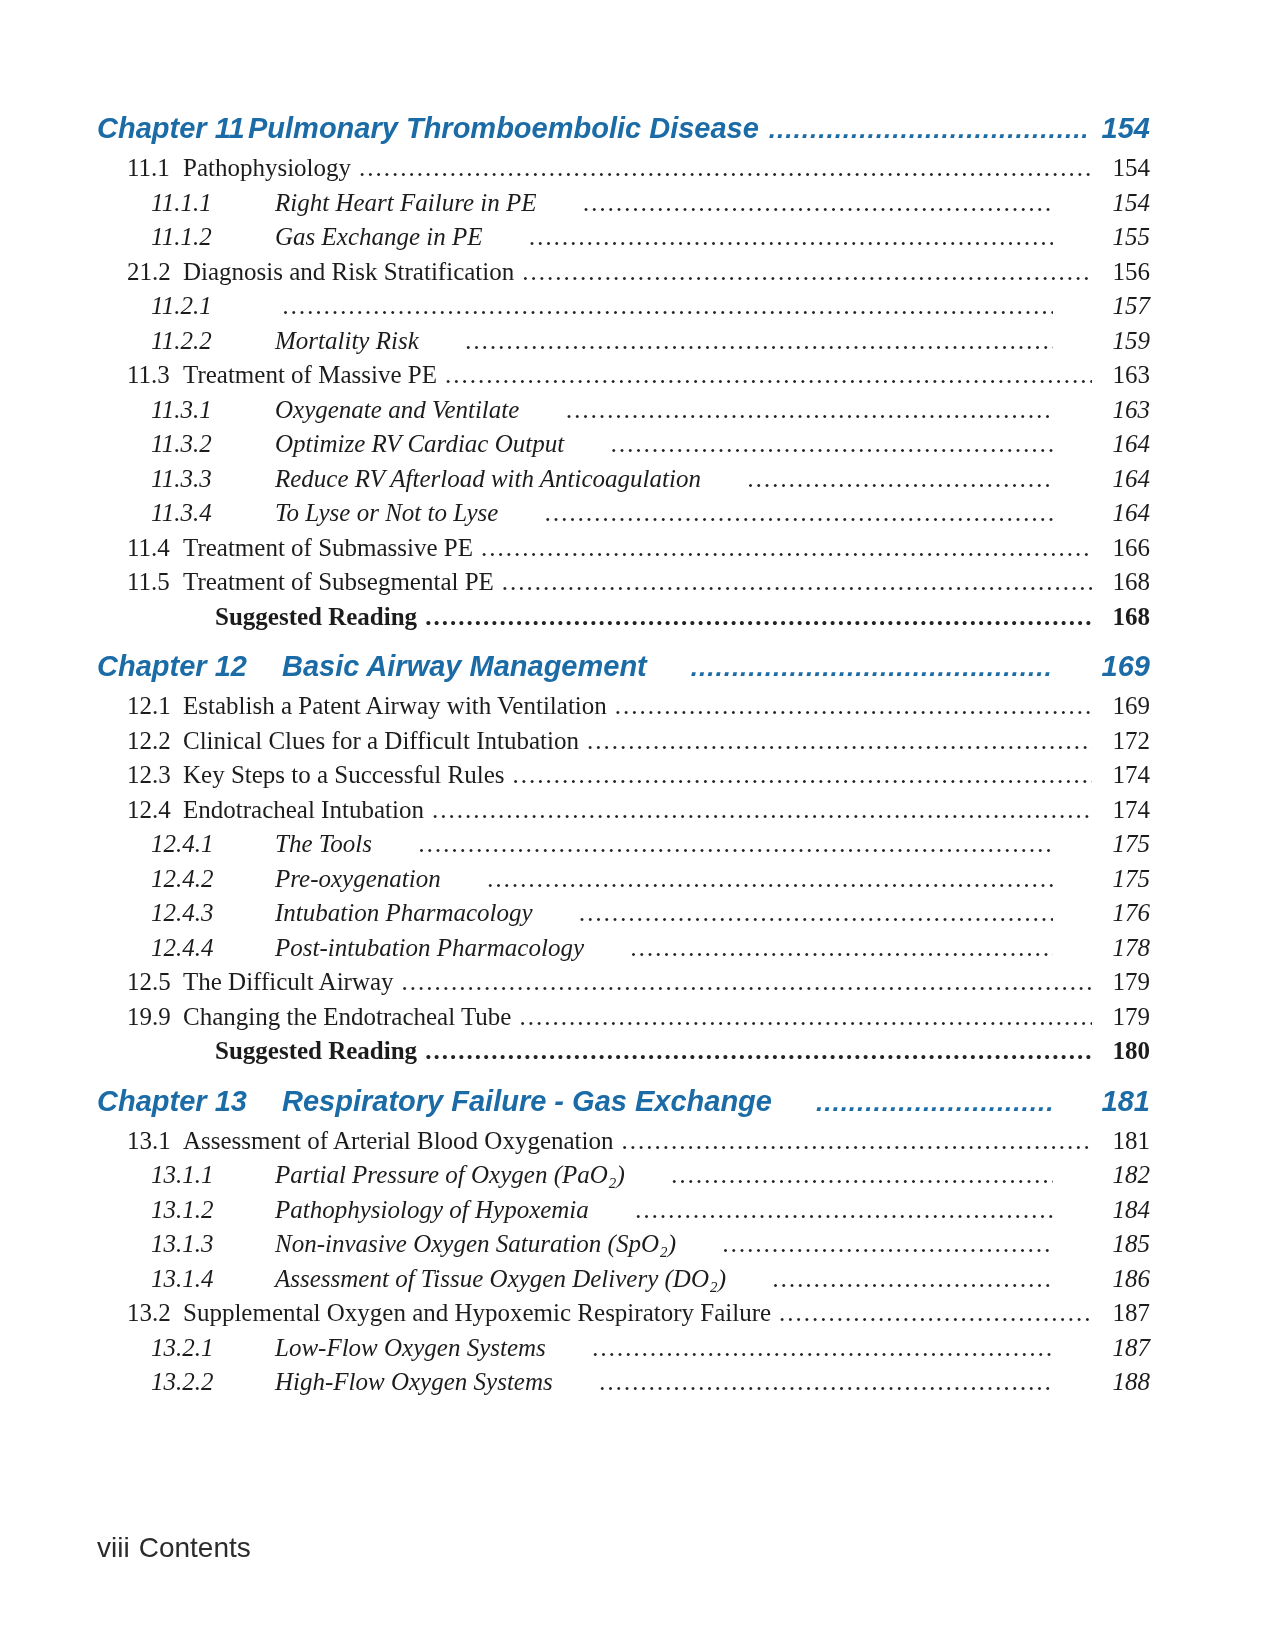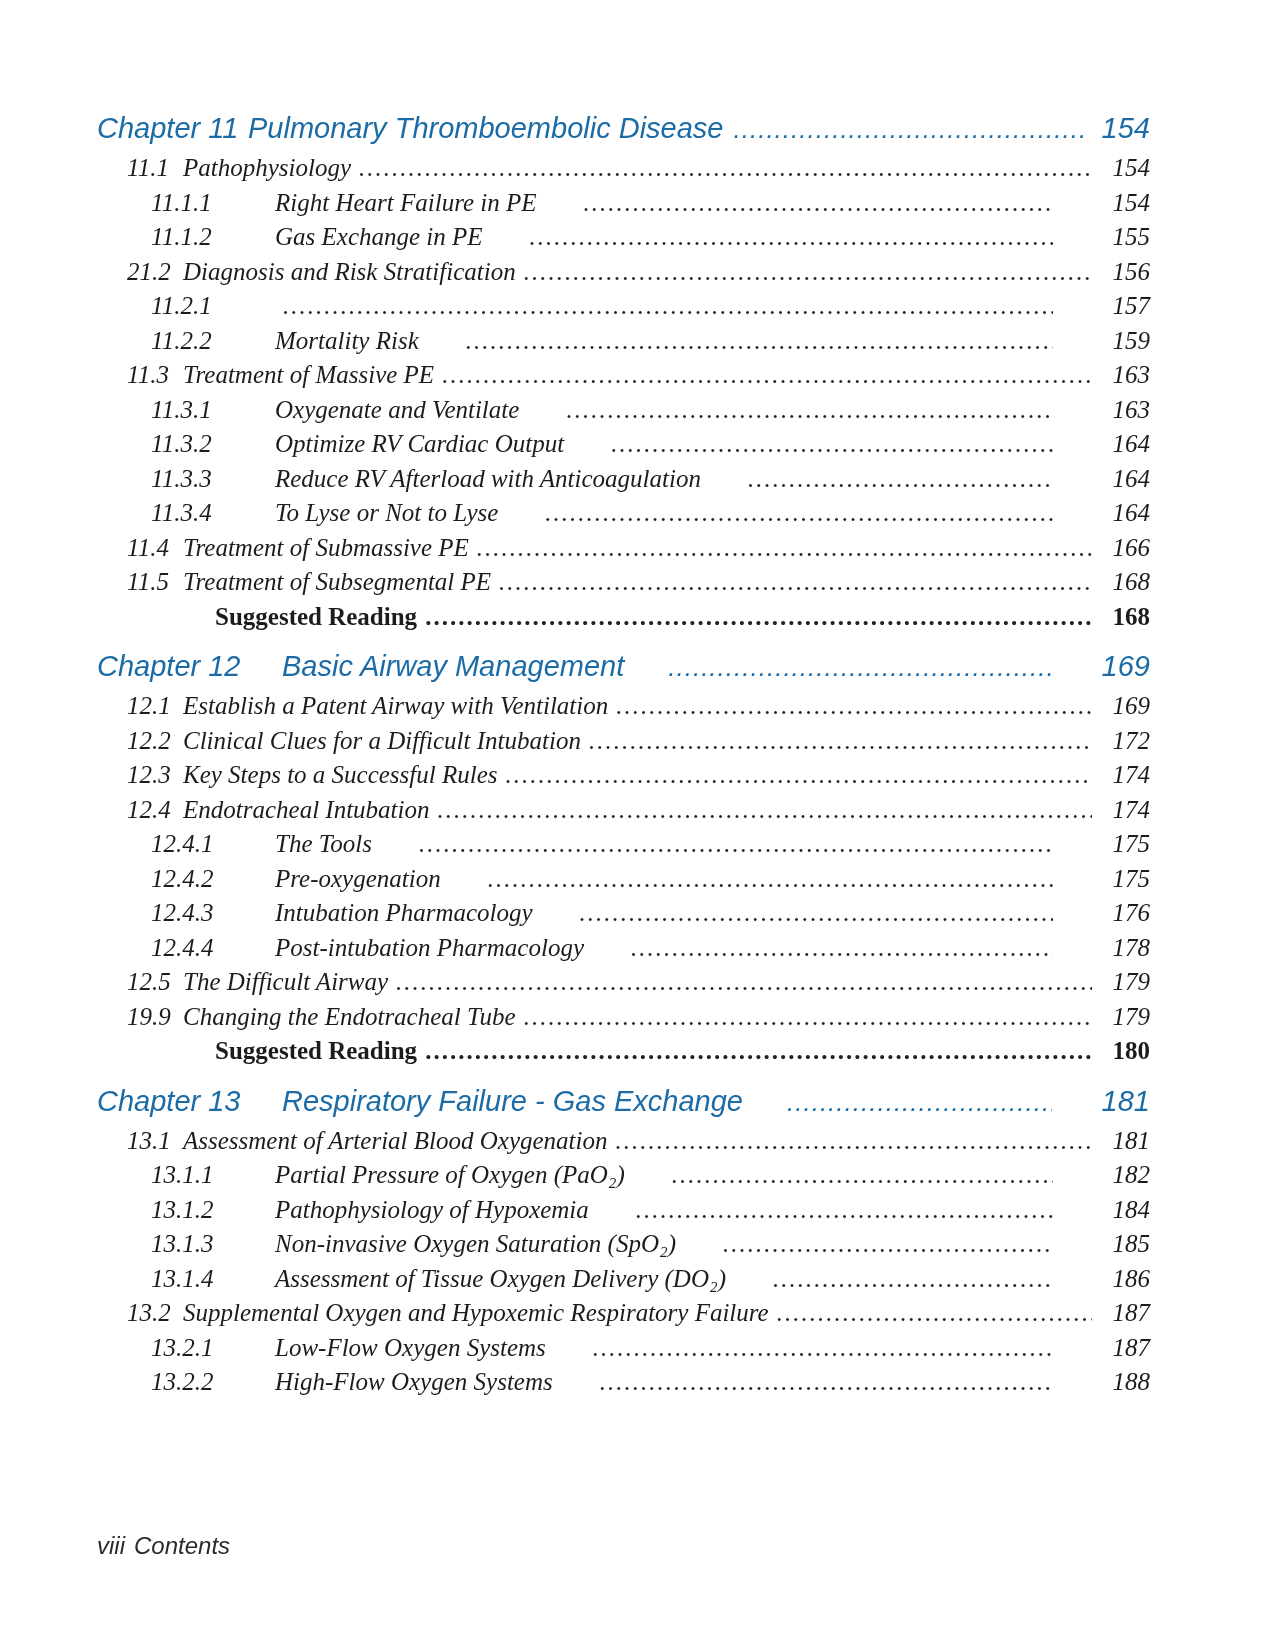--- a/index.html
+++ b/index.html
@@ -13,21 +13,21 @@
   }
   .toc {
     position: absolute;
     left: 97px; top: 108px;
     width: 1053px;
   }
   
   .chapter-heading {
     display: flex; align-items: baseline;
     font-family: "Liberation Sans", sans-serif;
-    font-weight: normal; font-style: italic;
+    font-weight: bold; font-style: italic;
     font-size: 29px; line-height: 40px;
     color: #1a6ba6;
     white-space: nowrap;
   }
   .chapter-heading + .row { margin-top: 2px; }
   .row + .chapter-heading, .row ~ .chapter-heading { }
   .chapter-heading:not(:first-child) { margin-top: 12px; gap: 34px; }
   .ch-label { width: 151px; flex: 0 0 151px; }
   .ch-title { flex: 0 0 auto; }
   .ch-leader {
@@ -44,31 +44,31 @@
     white-space: nowrap;
   }
   .row .num { flex: 0 0 auto; }
   .row .title { flex: 0 0 auto; }
   .row .leader {
     flex: 1 1 auto; overflow: hidden; white-space: nowrap;
     letter-spacing: 2px; color: #222222;
     margin: 0 6px 0 8px;
   }
   .row .page { flex: 0 0 auto; min-width: 52px; text-align: right; }
-  .row.section { padding-left: 30px; font-style: italic; }
+  .row.section { padding-left: 30px; }
   .row.section .num { width: 56px; }
   .row.subsection { padding-left: 54px; font-style: italic; gap: 39px; }
   .row.subsection .num { width: 85px; }
   .row.reading { padding-left: 118px; font-weight: bold; }
   .row.reading .page { font-weight: bold; }
   
   .footer {
     position: absolute; left: 97px; top: 1532px;
     font-family: "Liberation Sans", sans-serif;
-    font-style: italic; font-size: 24px;
+    font-size: 28px;
     color: #2b2b2b;
     white-space: nowrap;
   }
   .footer .folio { margin-right: 9px; }
 </style>
 </head>
 <body>
 
 <div class="page">
   <main class="toc" id="toc">

